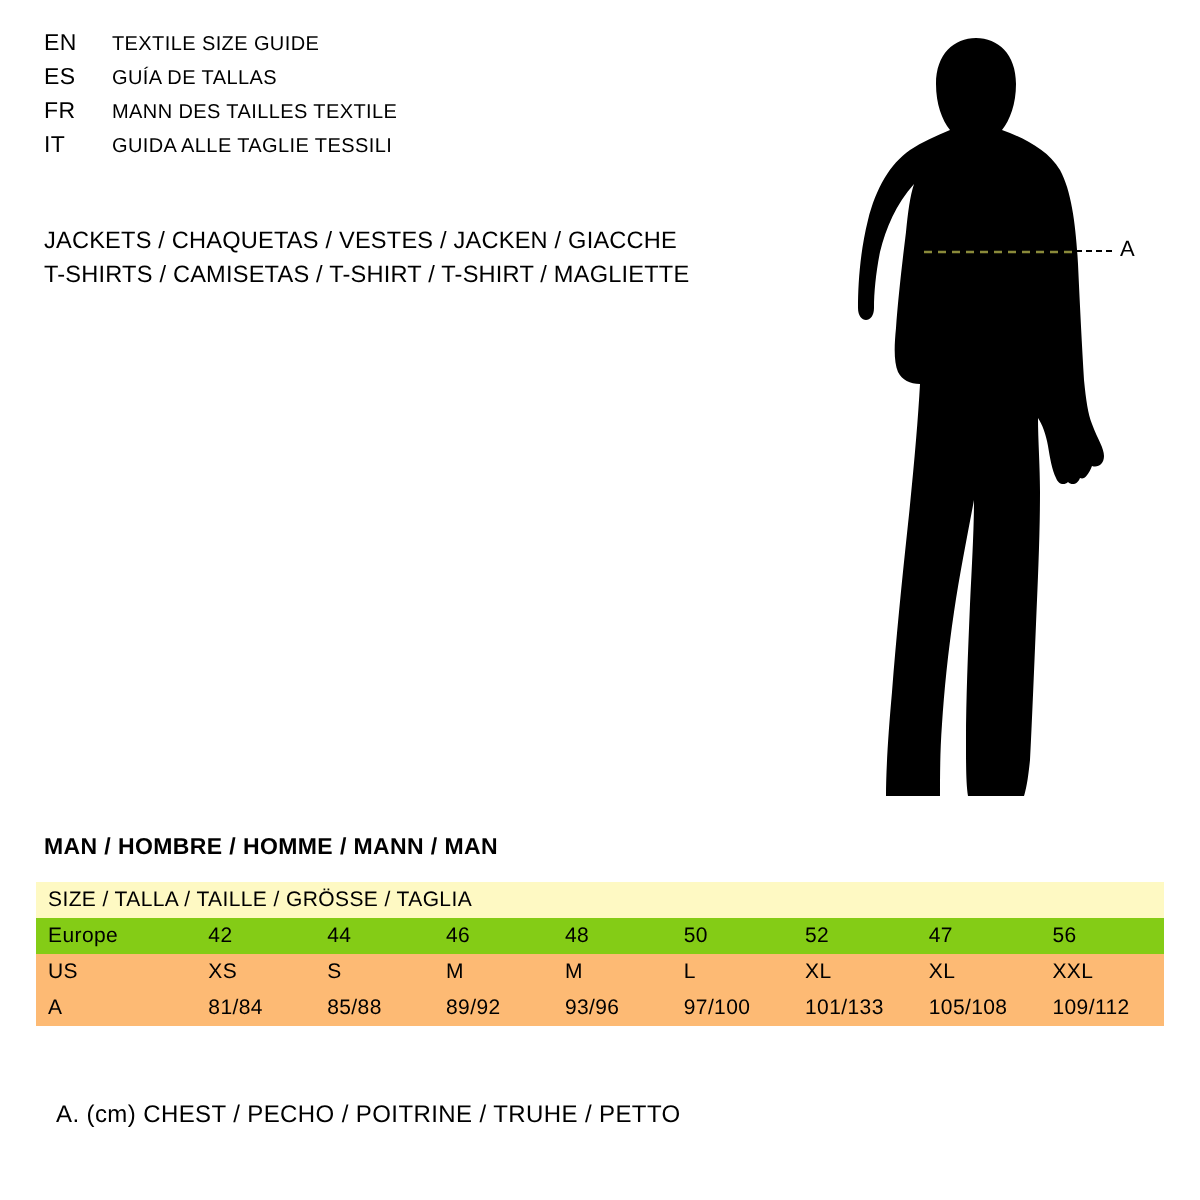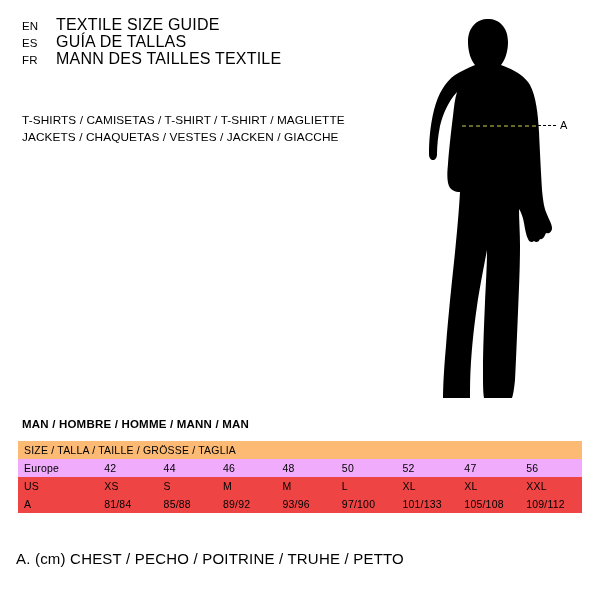--- a/index.html
+++ b/index.html
@@ -31,21 +31,21 @@
     display: flex;
     align-items: baseline;
     height: 17px;
   }
   .lang-code {
     width: 34px;
     font-size: 11.5px;
     letter-spacing: 0.2px;
   }
   .lang-name {
-    font-size: 16px;
+    font-size: 10px;
     letter-spacing: 0.2px;
     white-space: nowrap;
   }
 
   
   .garments {
     position: absolute;
     left: 22px;
     top: 112px;
     width: 360px;
@@ -100,43 +100,43 @@
     border-collapse: collapse;
     font-size: 10.5px;
   }
   table.size-table td {
     height: 18px;
     padding: 0 0 0 6px;
     letter-spacing: 0.2px;
     white-space: nowrap;
   }
   tr.row-head td {
-    background: #fdba74;
+    background: #fef9c3;
     color: #000;
     font-size: 10.5px;
   }
   tr.row-light td {
-    background: #f0abfc;
+    background: #84cc16;
   }
   tr.row-dark td {
-    background: #ef4444;
+    background: #fdba74;
   }
   td.col-label {
     width: 84px;
   }
   td.col-val {
     width: 60px;
     margin-left: 31px;
   }
 
   .footnote {
     position: absolute;
-    left: 16px;
+    left: 28px;
     top: 550px;
-    font-size: 15px;
+    font-size: 12px;
     letter-spacing: 0.2px;
   }
 </style>
 </head>
 <body>
 
 <div class="page">
 
   <div class="lang-block">
     <div class="lang-row">
@@ -144,25 +144,29 @@
       <span class="lang-name">TEXTILE SIZE GUIDE</span>
     </div>
     <div class="lang-row">
       <span class="lang-code">ES</span>
       <span class="lang-name">GUÍA DE TALLAS</span>
     </div>
     <div class="lang-row">
       <span class="lang-code">FR</span>
       <span class="lang-name">MANN DES TAILLES TEXTILE</span>
     </div>
+    <div class="lang-row">
+      <span class="lang-code">IT</span>
+      <span class="lang-name">GUIDA ALLE TAGLIE TESSILI</span>
+    </div>
   </div>
 
   <div class="garments">
+    <div class="garment-line">JACKETS / CHAQUETAS / VESTES / JACKEN / GIACCHE</div>
     <div class="garment-line">T-SHIRTS / CAMISETAS / T-SHIRT / T-SHIRT / MAGLIETTE</div>
-    <div class="garment-line">JACKETS / CHAQUETAS / VESTES / JACKEN / GIACCHE</div>
   </div>
 
   <div class="figure-wrap">
     <svg width="190" height="390" viewBox="0 0 190 390">
       <path fill="#000000" d="
         M 68,28
         C 68,13 77,5 88,5
         C 99,5 108,13 108,28
         C 108,38 105,46 101,51
         C 112,55 124,61 130,71

